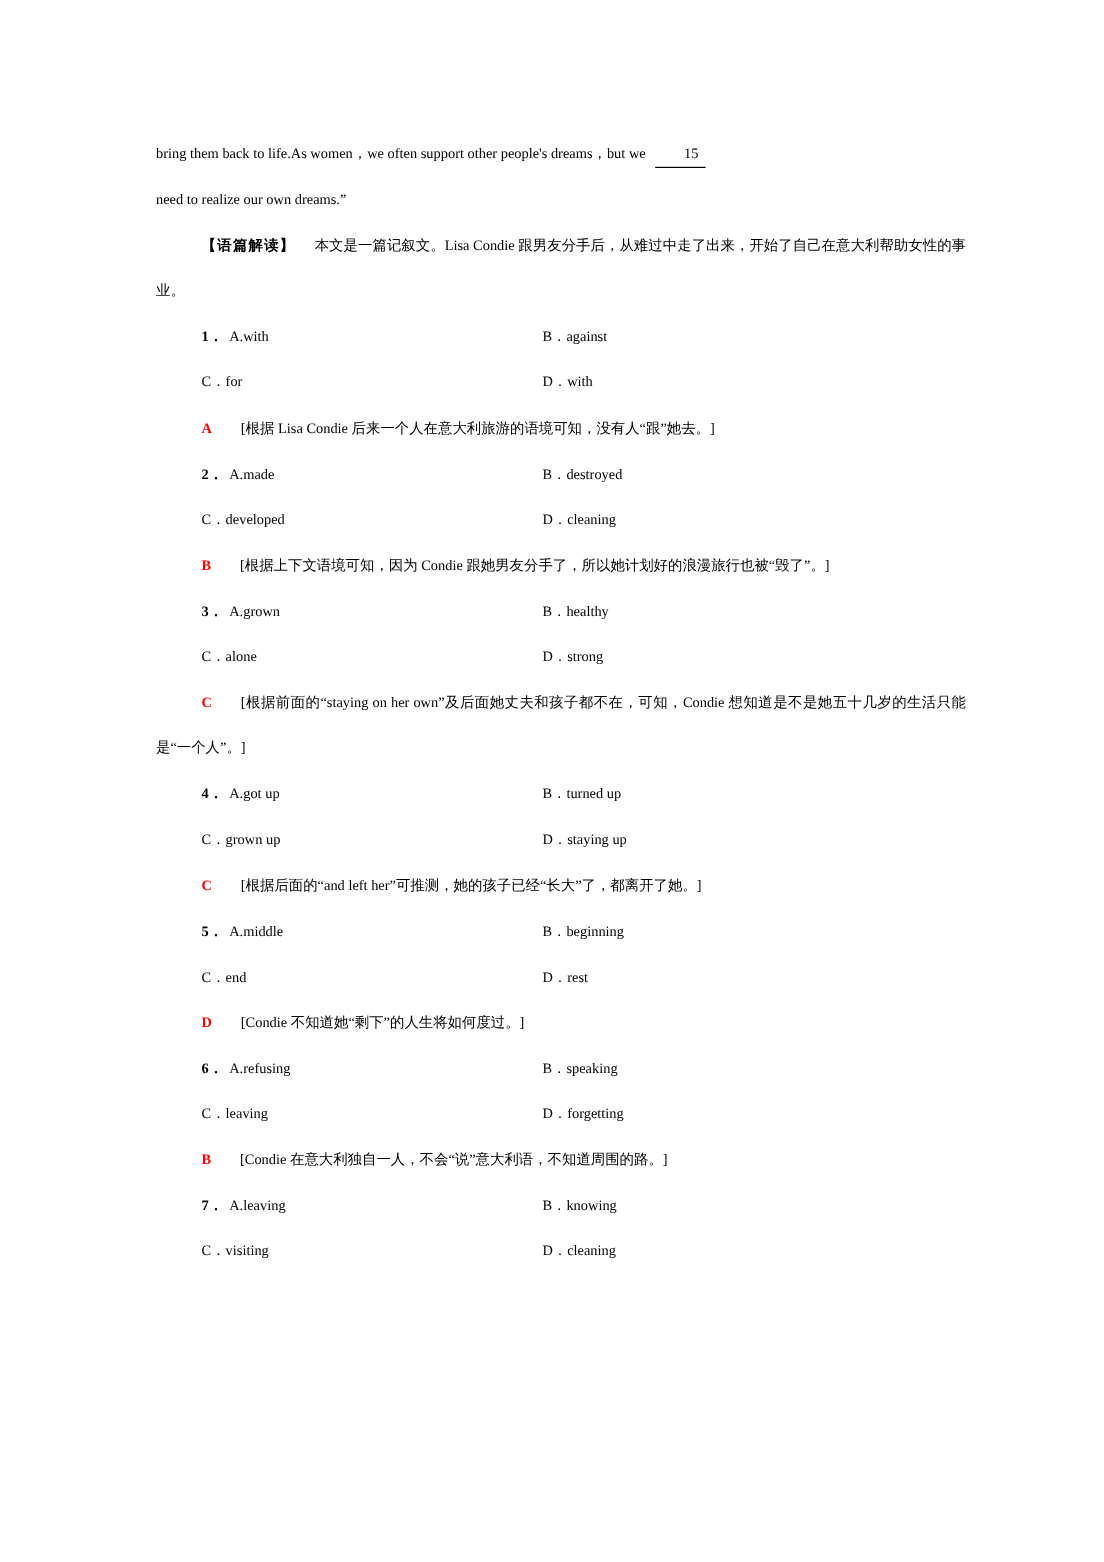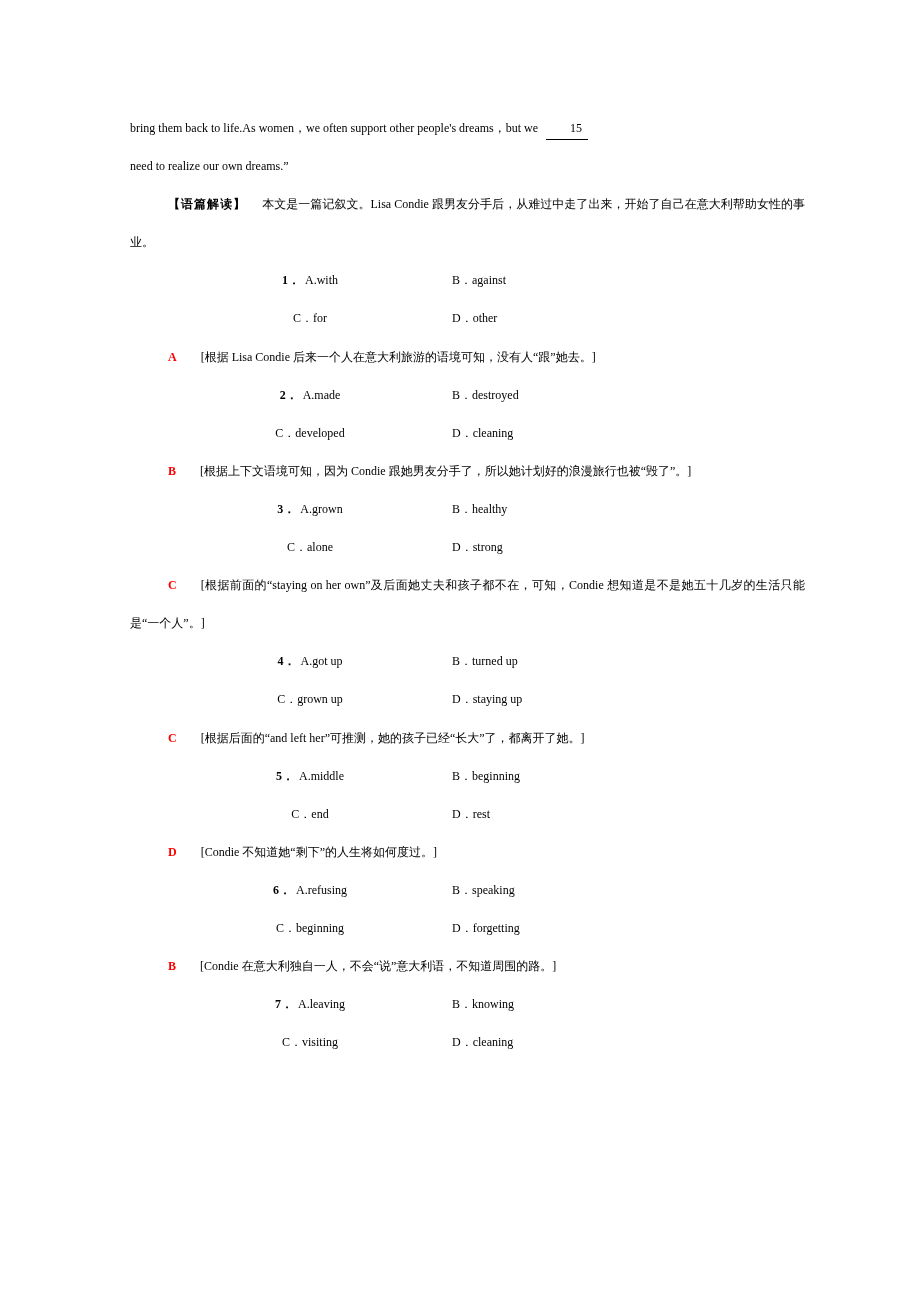--- a/index.html
+++ b/index.html
@@ -29,41 +29,41 @@
     margin-left: 8px;
     line-height: 22px;
   }
   .analysis-label {
     font-family: Liberation Sans, sans-serif;
     font-weight: bold;
     letter-spacing: 1px;
     margin-right: 16px;
   }
   .opt-row { padding-left: 38px; text-align: left; }
-  .cell-a { display: inline-block; width: 284px; text-align: center; }
+  .cell-a { display: inline-block; width: 284px; }
   .qnum { font-weight: bold; margin-right: 5px; }
   .ans-letter {
     color: #ff0000;
     font-weight: bold;
     margin-right: 24px;
   }
 </style>
 </head>
 <body>
 
 <div class="page">
 
   <p class="nowrap"><span>bring them back to life.As women，we often support other people's dreams，but we</span><span class="blank"><span>15</span></span></p>
   <p>need to realize our own dreams.”</p>
 
   <p class="indent"><span class="analysis-label">【语篇解读】</span><span>本文是一篇记叙文。Lisa Condie 跟男友分手后，从难过中走了出来，开始了自己在意大利帮助女性的事业。</span></p>
 
   <div>
     <p class="opt-row"><span class="cell-a"><span class="qnum">1．</span><span>A.with</span></span><span>B．against</span></p>
-    <p class="opt-row"><span class="cell-a"><span>C．for</span></span><span>D．other</span></p>
+    <p class="opt-row"><span class="cell-a"><span>C．for</span></span><span>D．with</span></p>
     <p class="indent"><span class="ans-letter">A</span><span>[根据 Lisa Condie 后来一个人在意大利旅游的语境可知，没有人“跟”她去。]</span></p>
   </div>
 
   <div>
     <p class="opt-row"><span class="cell-a"><span class="qnum">2．</span><span>A.made</span></span><span>B．destroyed</span></p>
     <p class="opt-row"><span class="cell-a"><span>C．developed</span></span><span>D．cleaning</span></p>
     <p class="indent"><span class="ans-letter">B</span><span>[根据上下文语境可知，因为 Condie 跟她男友分手了，所以她计划好的浪漫旅行也被“毁了”。]</span></p>
   </div>
 
   <div>
@@ -79,21 +79,21 @@
   </div>
 
   <div>
     <p class="opt-row"><span class="cell-a"><span class="qnum">5．</span><span>A.middle</span></span><span>B．beginning</span></p>
     <p class="opt-row"><span class="cell-a"><span>C．end</span></span><span>D．rest</span></p>
     <p class="indent"><span class="ans-letter">D</span><span>[Condie 不知道她“剩下”的人生将如何度过。]</span></p>
   </div>
 
   <div>
     <p class="opt-row"><span class="cell-a"><span class="qnum">6．</span><span>A.refusing</span></span><span>B．speaking</span></p>
-    <p class="opt-row"><span class="cell-a"><span>C．beginning</span></span><span>D．forgetting</span></p>
+    <p class="opt-row"><span class="cell-a"><span>C．leaving</span></span><span>D．forgetting</span></p>
     <p class="indent"><span class="ans-letter">B</span><span>[Condie 在意大利独自一人，不会“说”意大利语，不知道周围的路。]</span></p>
   </div>
 
   <div>
     <p class="opt-row"><span class="cell-a"><span class="qnum">7．</span><span>A.leaving</span></span><span>B．knowing</span></p>
     <p class="opt-row"><span class="cell-a"><span>C．visiting</span></span><span>D．cleaning</span></p>
   </div>
 
 </div>
 

